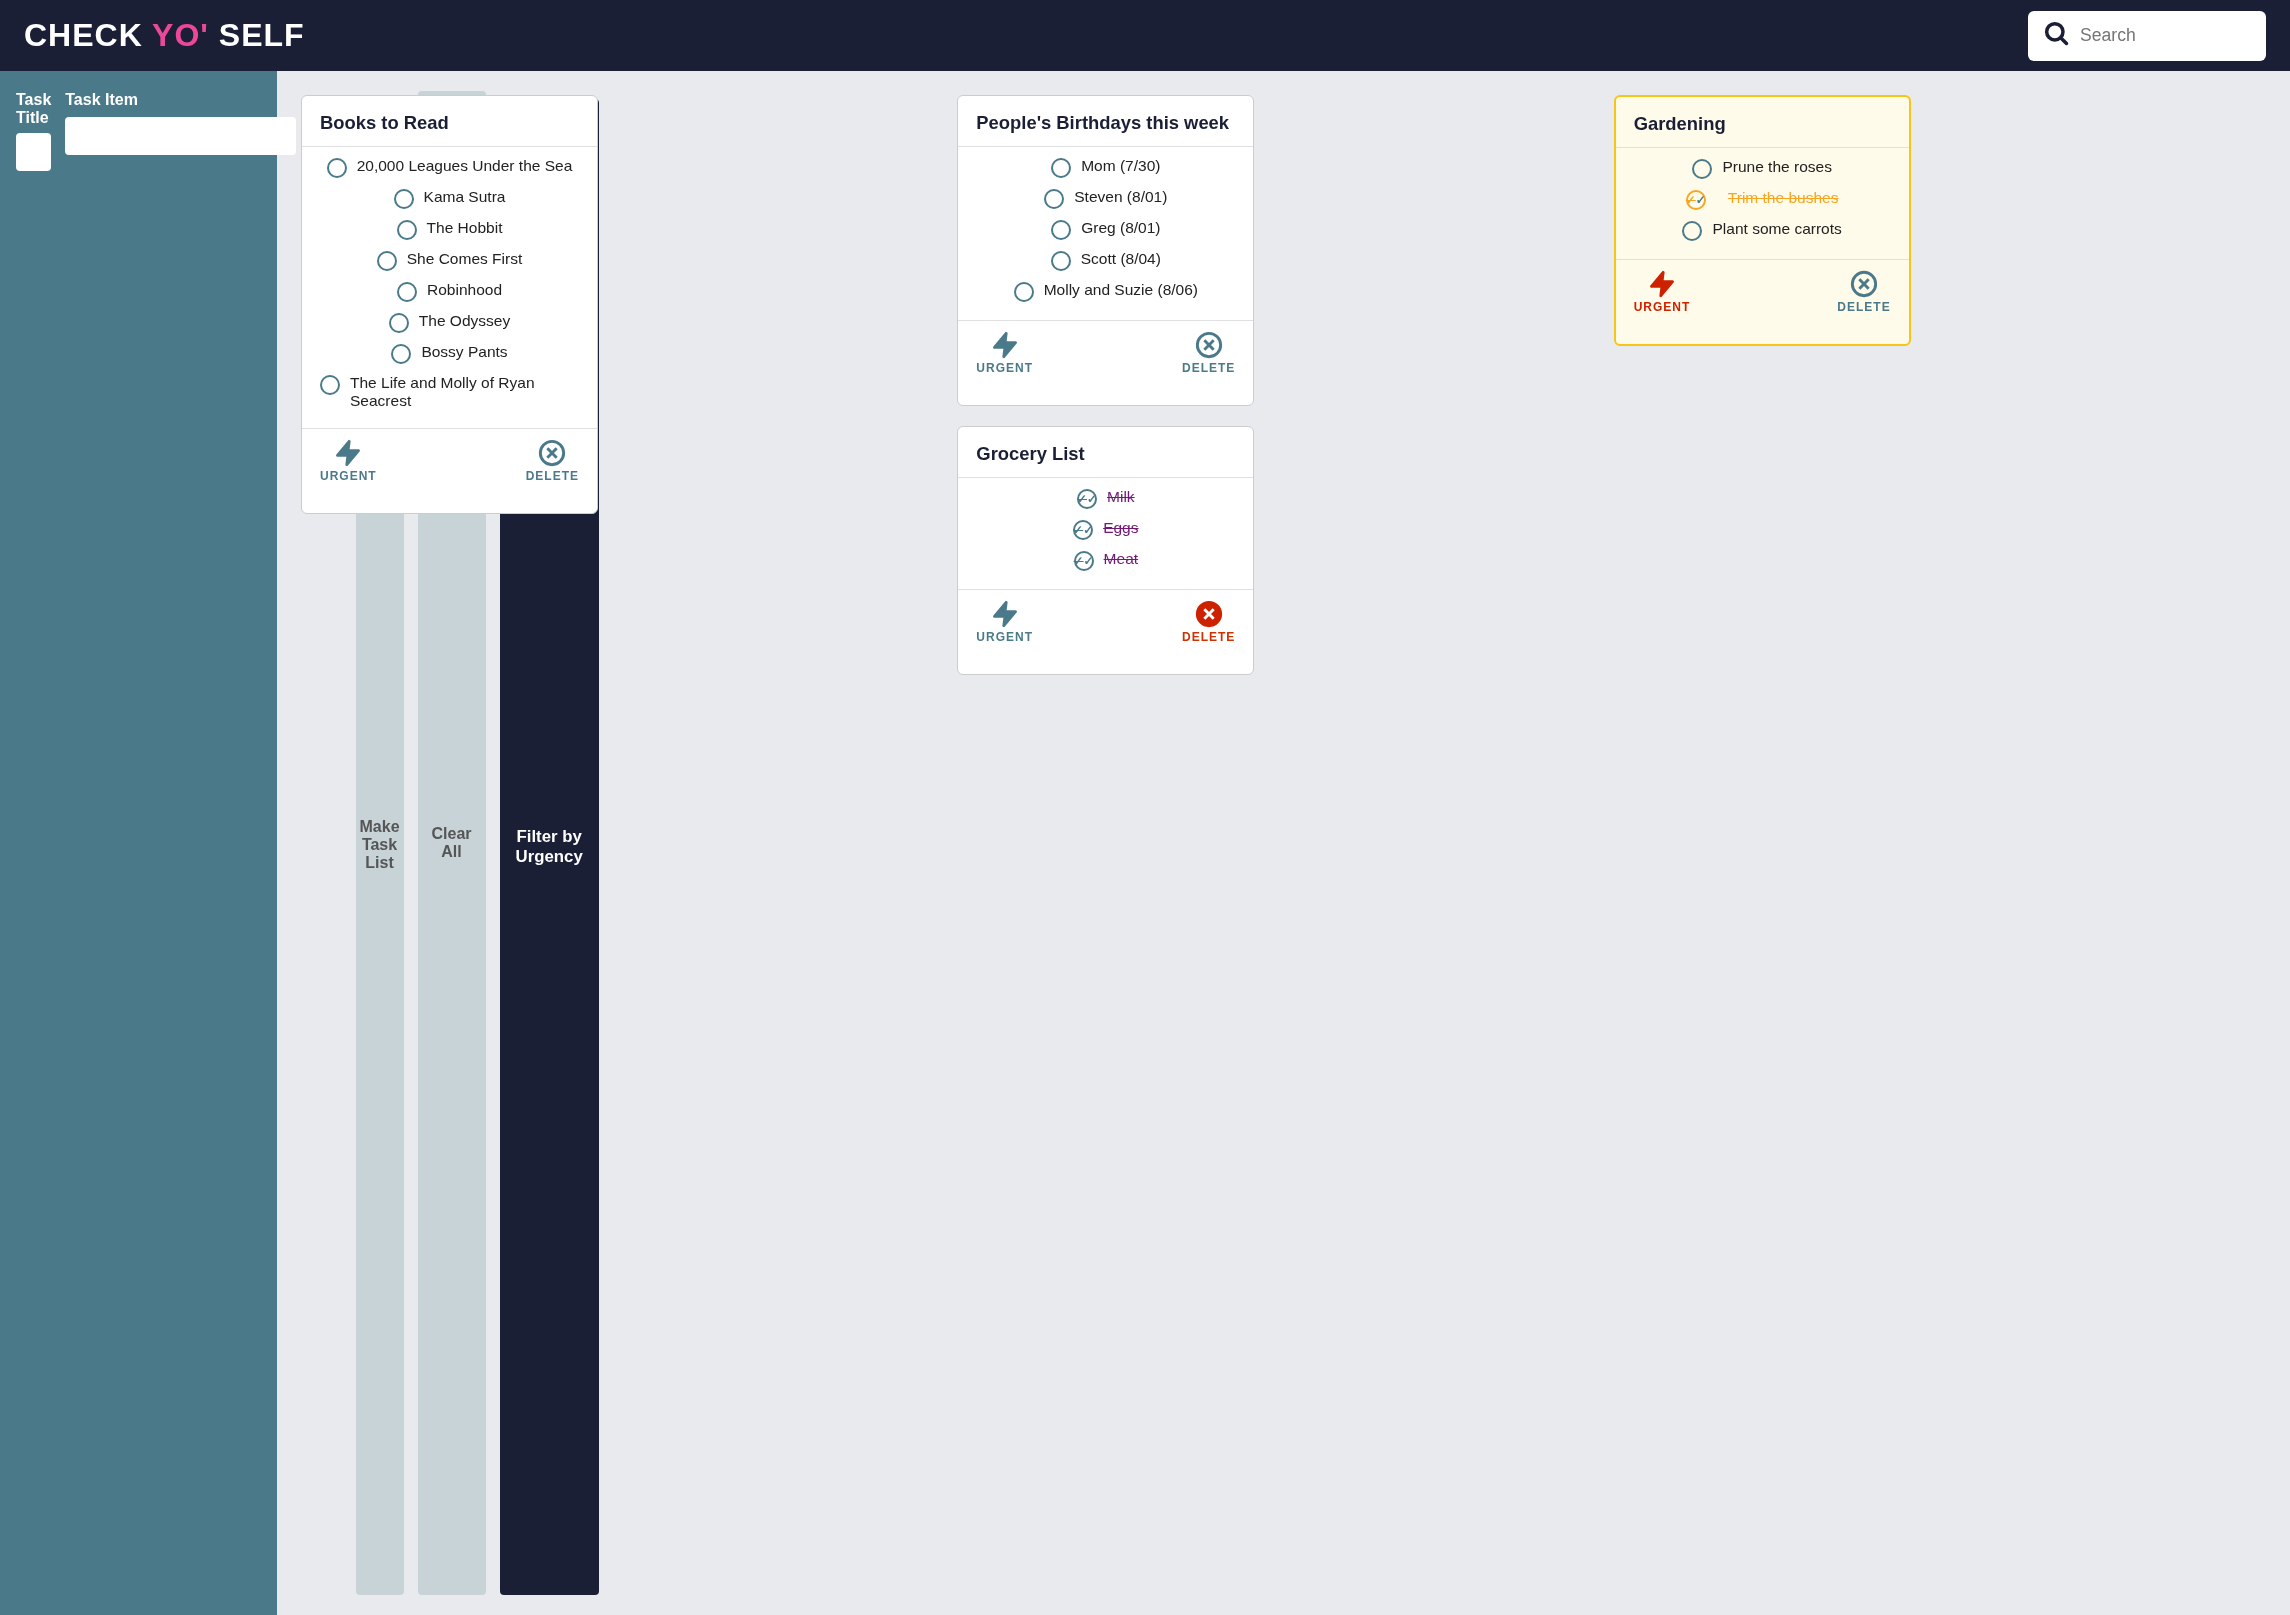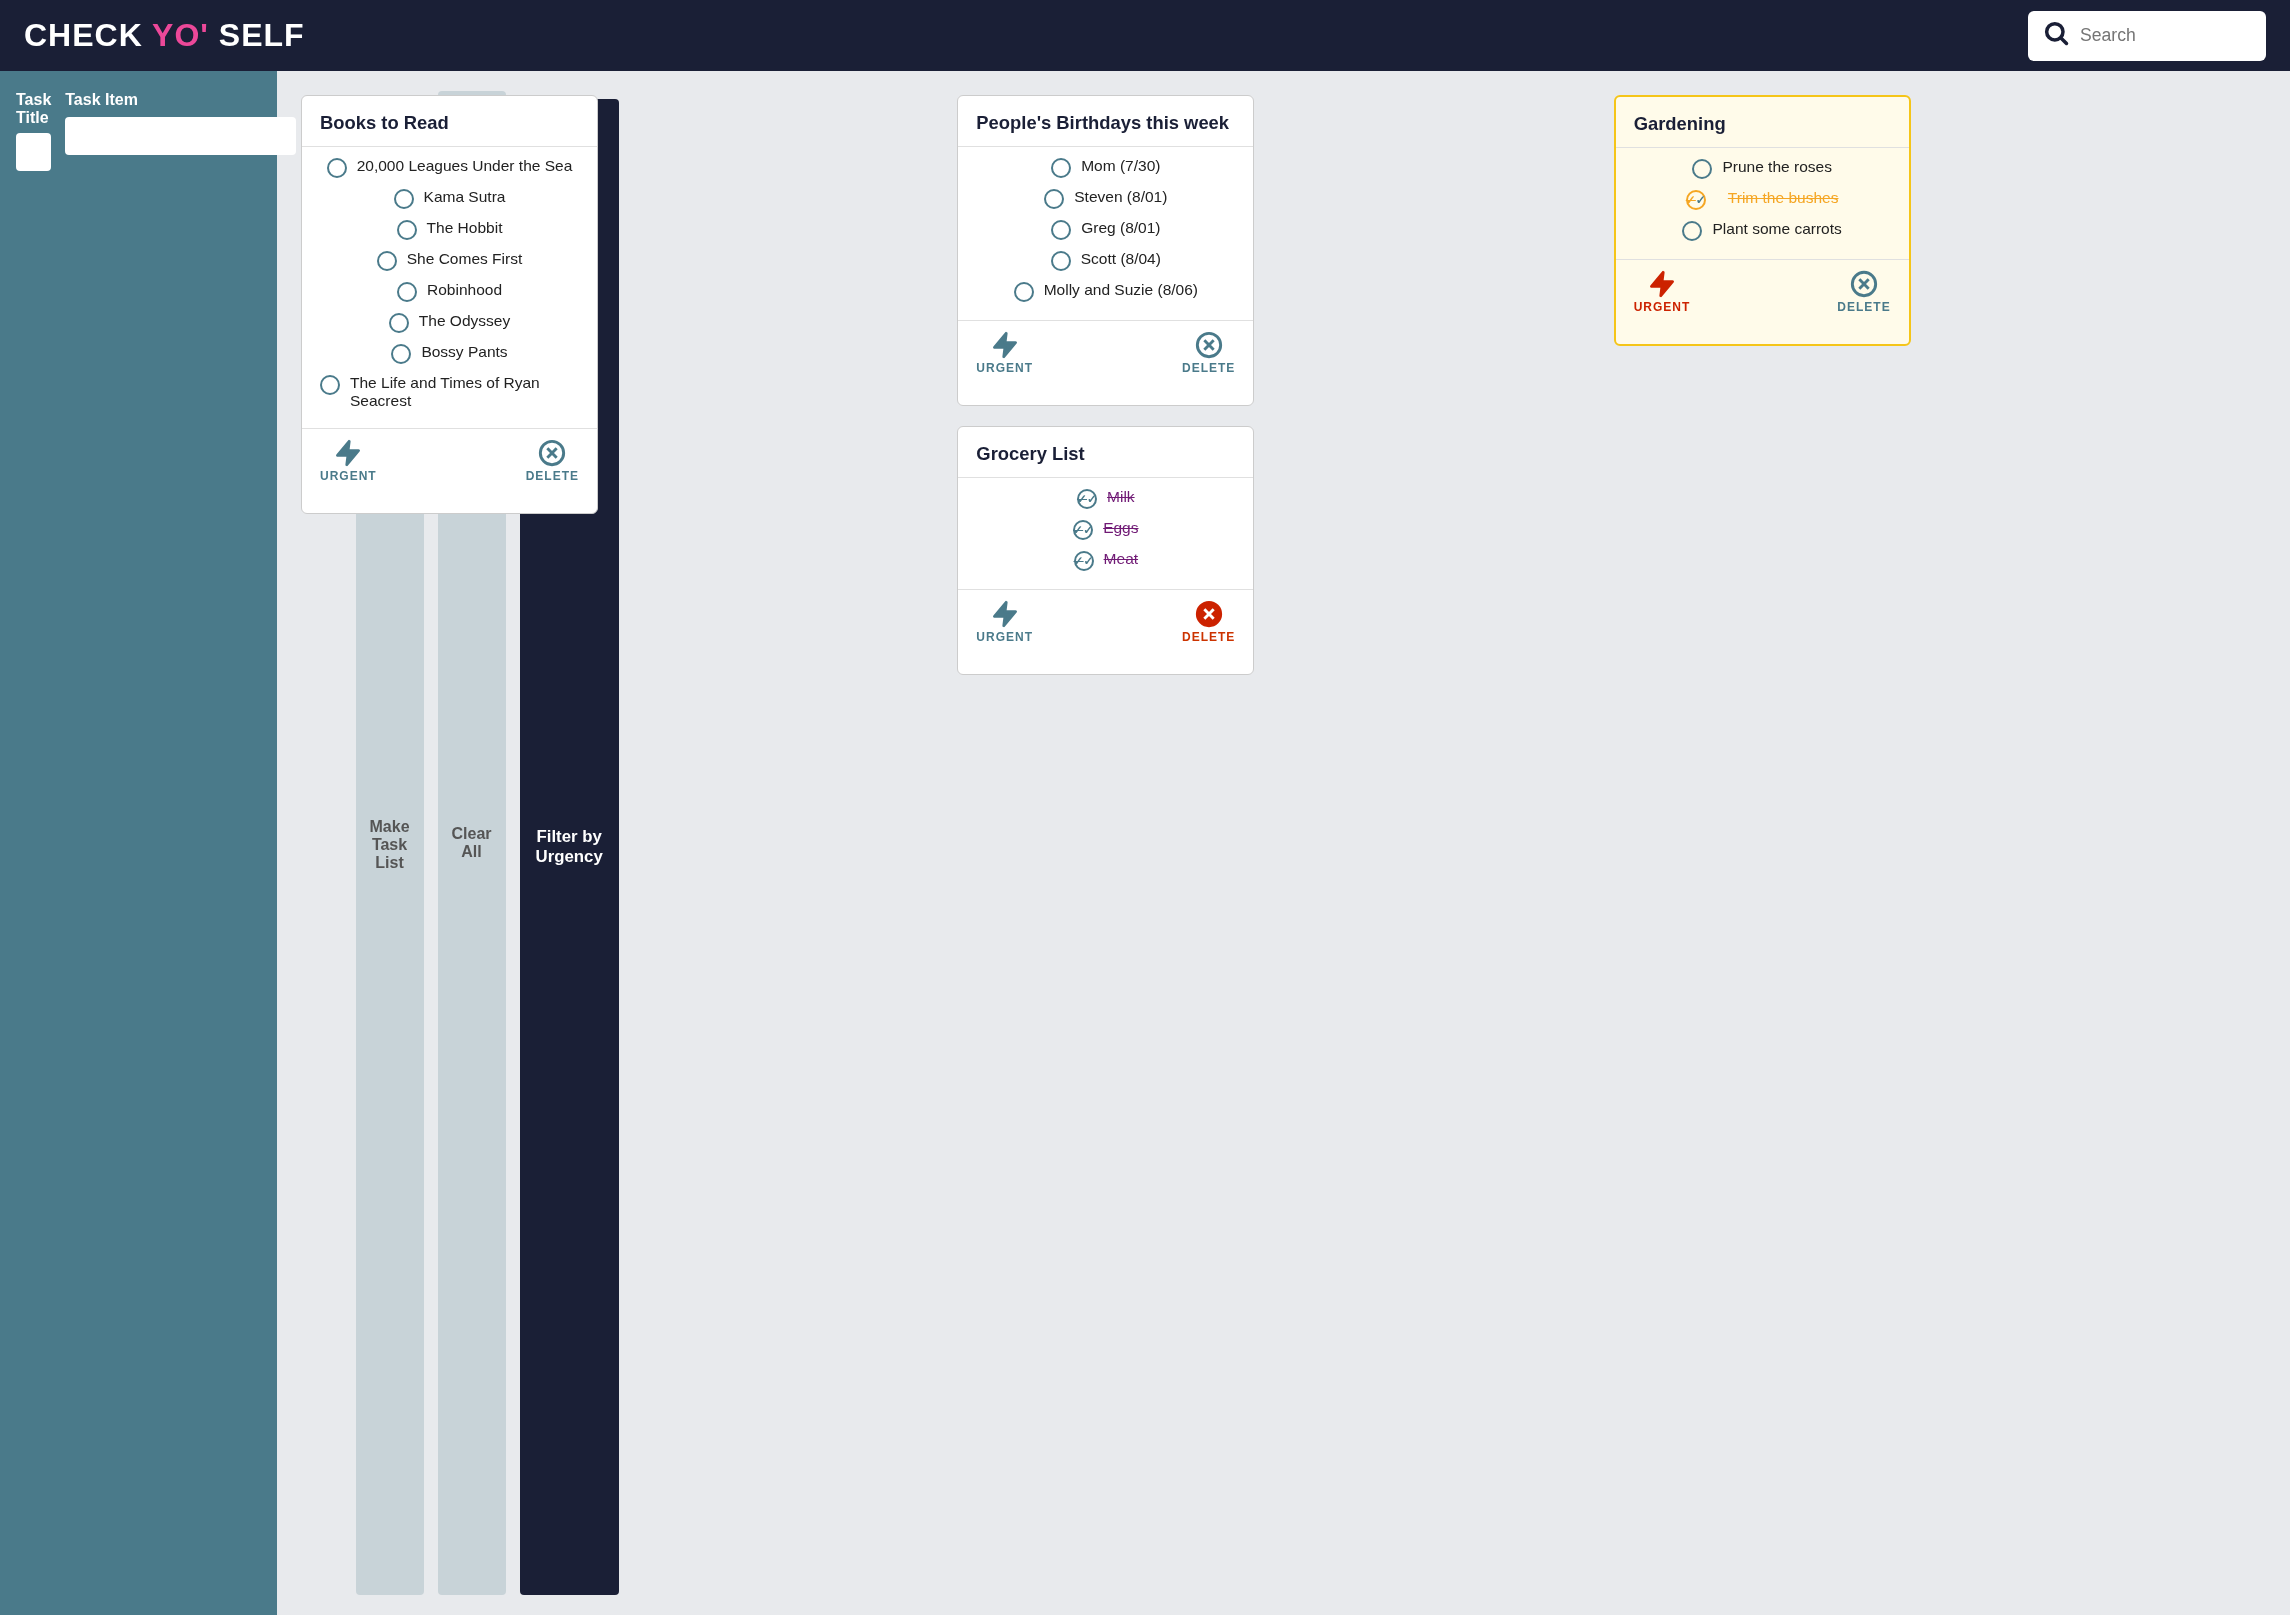--- a/index.html
+++ b/index.html
@@ -99,21 +99,21 @@
       padding: 10px 14px;
       font-size: 1.2rem;
       color: #555;
       cursor: pointer;
       font-weight: bold;
     }
     .make-task-btn {
       background: #c8d3d8;
       border: none;
       border-radius: 4px;
-      padding: 14px;
+      padding: 4px;
       font-size: 1rem;
       font-weight: 600;
       color: #555;
       cursor: pointer;
       width: 100%;
       margin-top: 4px;
     }
     .clear-all-btn {
       background: #c8d3d8;
       border: none;
@@ -345,21 +345,21 @@
           <div class="task-item">
             <div class="checkbox"></div>
             <span>The Odyssey</span>
           </div>
           <div class="task-item">
             <div class="checkbox"></div>
             <span>Bossy Pants</span>
           </div>
           <div class="task-item">
             <div class="checkbox"></div>
-            <span>The Life and Times of Ryan Seacrest</span>
+            <span>The Life and Molly of Ryan Seacrest</span>
           </div>
         </div>
         <div class="task-card-footer">
           <div class="footer-urgent">
             <svg class="lightning-icon" viewBox="0 0 24 24" fill="none" stroke="#4a7a8a" stroke-width="2.5" stroke-linecap="round" stroke-linejoin="round">
               <polygon points="13 2 3 14 12 14 11 22 21 10 12 10 13 2" fill="#4a7a8a"></polygon>
             </svg>
             <span class="label">URGENT</span>
           </div>
           <div class="footer-delete">

